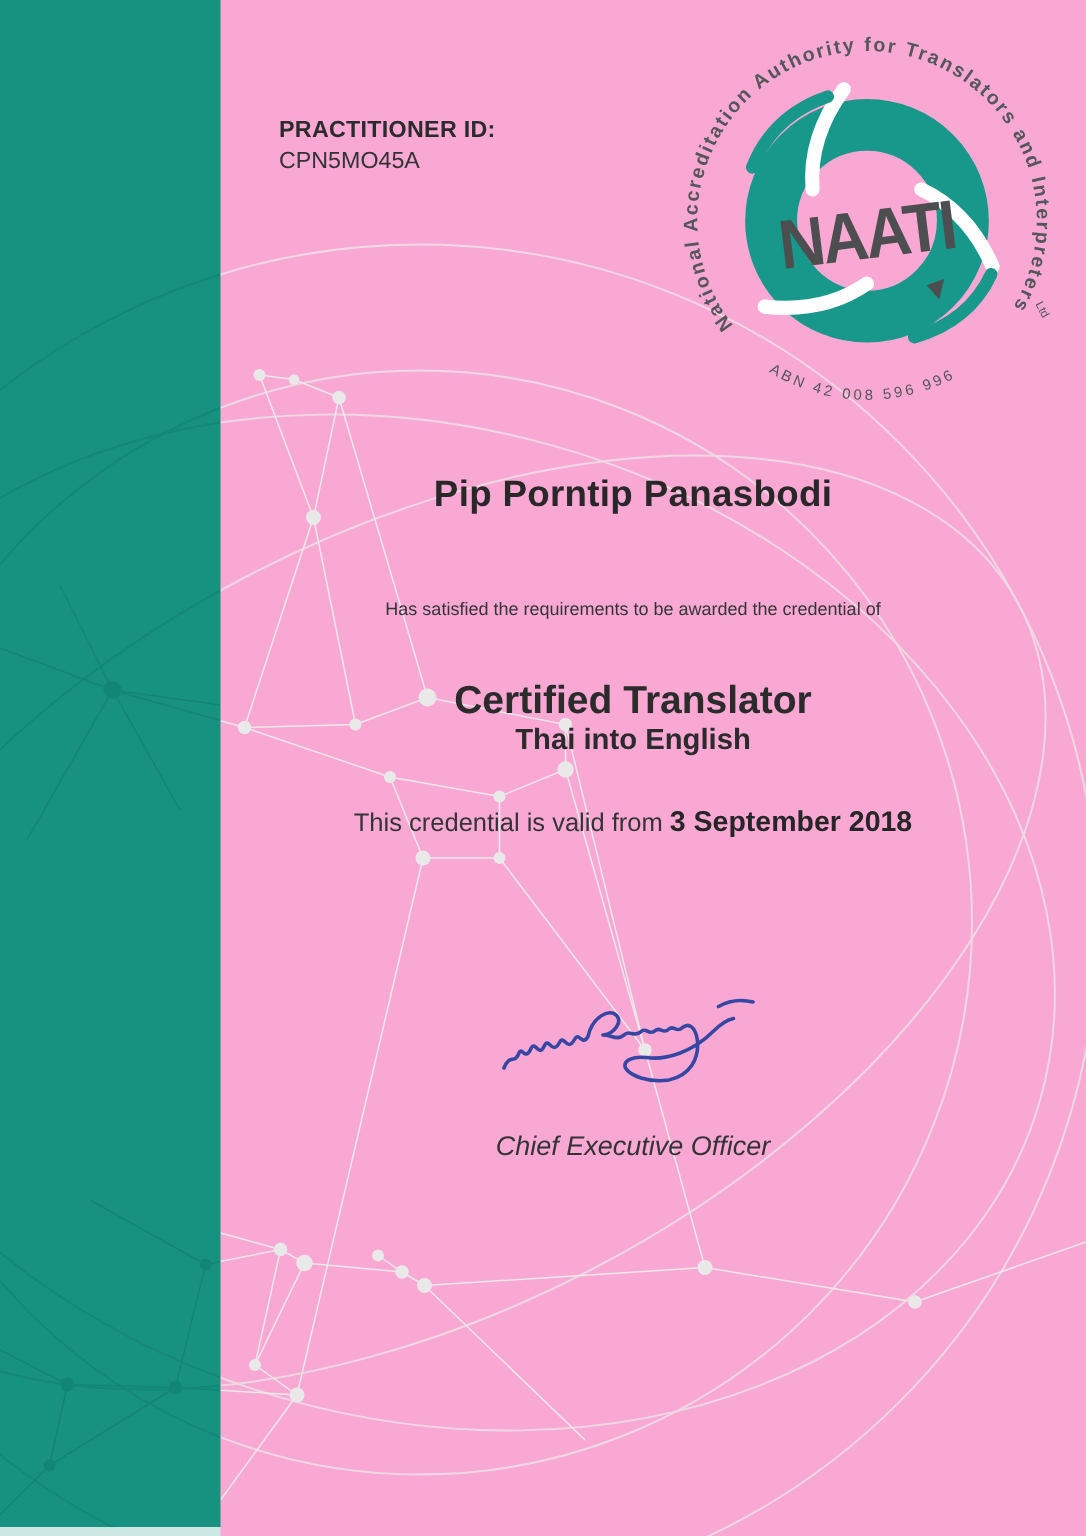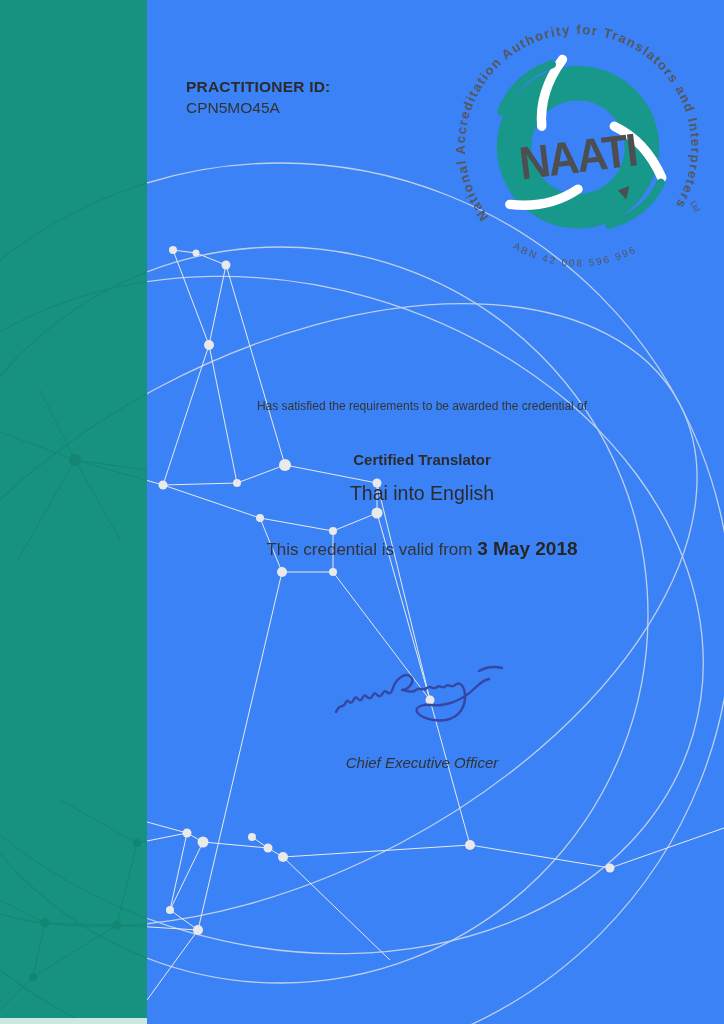--- a/index.html
+++ b/index.html
@@ -1,40 +1,40 @@
 <!DOCTYPE html>
 <html><head>
 <meta charset="utf-8">
 <style>
   html,body{margin:0;padding:0;background:#888;}
   .page{
     position:relative;width:724px;height:1024px;margin:0 auto;
-    background:#3b82f6;overflow:hidden;
+    background:#f9a8d4;overflow:hidden;
     font-family:"Liberation Sans", sans-serif;color:#2e2e2e;
   }
   .bg{position:absolute;left:0;top:0;width:724px;height:1024px;z-index:0;}
   .content{position:absolute;left:146px;top:0;right:0;bottom:0;z-index:2;}
 
   .practitioner{position:absolute;left:40px;top:78px;text-align:left;}
   .practitioner .label{font-weight:bold;font-size:15.5px;letter-spacing:0.2px;color:#2b2b2b;}
   .practitioner .value{margin-top:3px;font-size:15.5px;color:#333;}
 
   .logo-wrap{position:absolute;left:306px;top:12px;width:252px;height:262px;z-index:3;}
 
   .centered{position:absolute;left:0;right:26px;text-align:center;}
   .recipient{top:316px;font-size:24.5px;font-weight:bold;color:#282828;letter-spacing:0.2px;}
   .statement{top:399px;font-size:12px;color:#343434;}
-  .cred-title{top:451px;font-size:15px;font-weight:bold;color:#2b2b2b;text-align:center;}
-  .lang-pair{top:482px;font-size:19.5px;font-weight:normal;color:#2b2b2b;}
+  .cred-title{top:451px;font-size:26px;font-weight:bold;color:#2b2b2b;text-align:center;}
+  .lang-pair{top:482px;font-size:19.5px;font-weight:bold;color:#2b2b2b;}
   .valid-line{top:538px;font-size:17px;color:#343434;}
   .valid-line b{font-size:19px;color:#262626;}
   .expire-line{top:568px;font-size:17px;color:#343434;}
   .expire-line b{font-size:19px;color:#262626;}
   .sig-block{top:664px;height:74px;}
-  .ceo{top:754px;font-size:15px;font-style:italic;color:#333;}
+  .ceo{top:754px;font-size:18px;font-style:italic;color:#333;}
   .docnum{top:960px;font-size:13.5px;color:#2f2f2f;}
   .docnum .lbl{font-weight:bold;}
 </style>
 </head>
 <body>
 
 <div class="page">
 
   <svg class="bg" viewBox="0 0 724 1024" aria-hidden="true">
     <defs>
@@ -132,29 +132,30 @@
           <textPath href="#arcTop" textLength="468">National Accreditation Authority for Translators and Interpreters</textPath>
         </text>
         <text font-size="7.5" transform="translate(227,182) rotate(62)" fill="#55565A">Ltd</text>
 
         <text font-size="9.5" letter-spacing="1" fill="#55565A">
           <textPath href="#arcBot" textLength="124">ABN 42 008 596 996</textPath>
         </text>
       </svg>
     </div>
 
+    <div class="centered recipient">Pip Porntip Panasbodi</div>
 
     <div class="centered statement">Has satisfied the requirements to be awarded the credential of</div>
 
     <div class="centered cred-title">Certified Translator</div>
     <div class="centered lang-pair">Thai into English</div>
 
     <div class="centered valid-line">
       <span>This credential is valid from</span>
-      <b>3 May 2018</b>
+      <b>3 September 2018</b>
     </div>
 
     <div class="centered sig-block">
       <svg viewBox="0 0 180 70" width="180" height="70">
         <g fill="none" stroke-width="2.4" stroke-linecap="round" stroke-linejoin="round" stroke="#3647A3">
           <path d="M4,48 C8,38 11,46 14,38 C16,33 18,44 22,35 C25,29 27,42 31,33 C34,27 36,40 41,31 C44,25 46,38 51,29 C54,23 56,34 60,27 C63,14 74,8 79,13 C83,17 78,25 70,26 C76,26 79,30 84,26 C88,22 90,28 95,24 C99,20 100,27 105,23 C108,20 110,26 114,22 C117,19 119,25 123,21 C128,17 132,22 133,30 C134,42 128,53 114,56 C100,58 88,53 85,48 C83,43 90,40 99,41 C112,43 130,37 143,24 C147,20 152,16 157,15"></path>
           <path d="M147,7 C154,3 162,2 170,4"></path>
         </g>
       </svg>
     </div>

